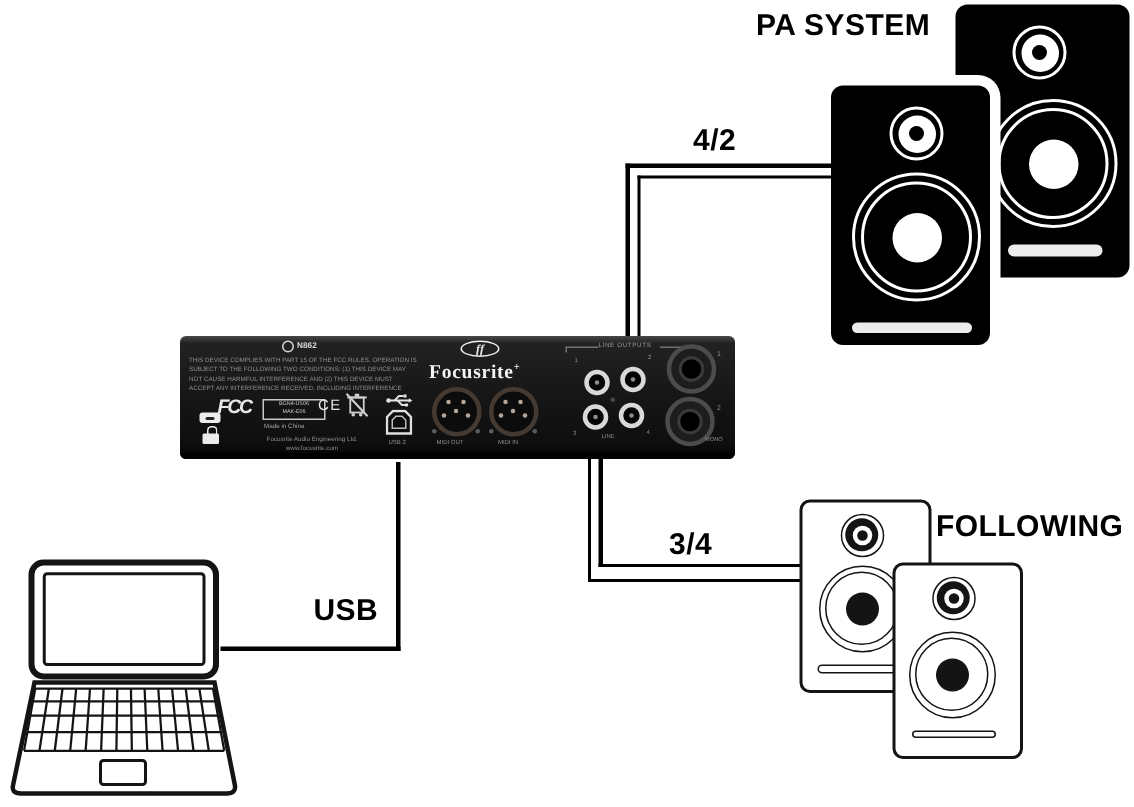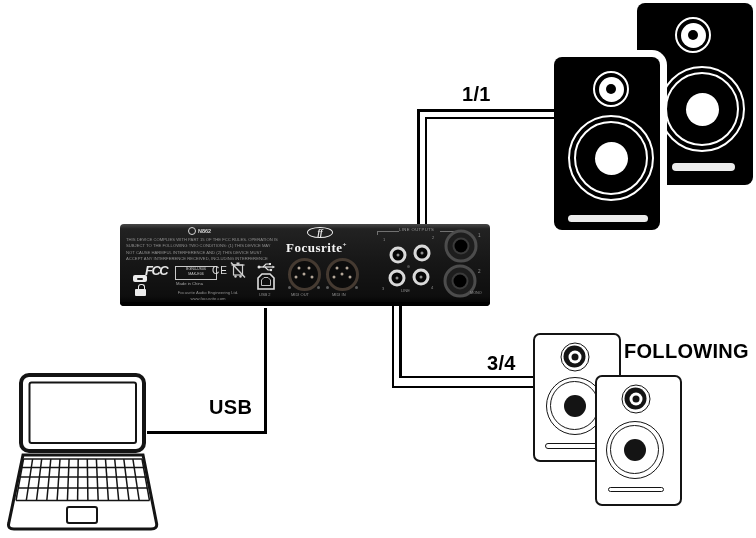--- a/index.html
+++ b/index.html
@@ -63,23 +63,24 @@
   .bjack{position:absolute;width:27px;height:27px;border:3px solid #4c4c4c;background:#1d1d1d;border-radius:50%;transform:translate(-50%,-50%);}
   .bjack i{width:13px;height:13px;border-radius:50%;background:#000;box-shadow:0 0 0 2px #3a3a3a;}
   .tiny{position:absolute;color:#8f8f8f;font-size:4px;}
   svg{display:block;}
 </style>
 </head>
 <body>
 
 <div id="canvas">
 
-  <div class="lbl" style="left:462px;top:83px;">1/1</div>
+  <div class="lbl" style="left:504px;top:6px;">PA SYSTEM</div>
+  <div class="lbl" style="left:462px;top:83px;">4/2</div>
   <div class="lbl" style="left:624px;top:340px;">FOLLOWING</div>
-  <div class="lbl" style="left:446px;top:352px;margin-left:41px;">3/4</div>
+  <div class="lbl" style="left:446px;top:352px;">3/4</div>
   <div class="lbl" style="left:209px;top:396px;">USB</div>
 
   <div class="pa-box" style="left:637px;top:3px;width:116px;height:182px;">
     <div class="abs cc pa-tweeter" style="left:56px;top:32px;">
       <div class="cc pa-tw-disc">
           <div class="pa-tw-dot"></div>
         </div>
     </div>
     <div class="abs cc pa-woofer" style="left:65px;top:106px;">
       <div class="cc pa-wf-ring2">

